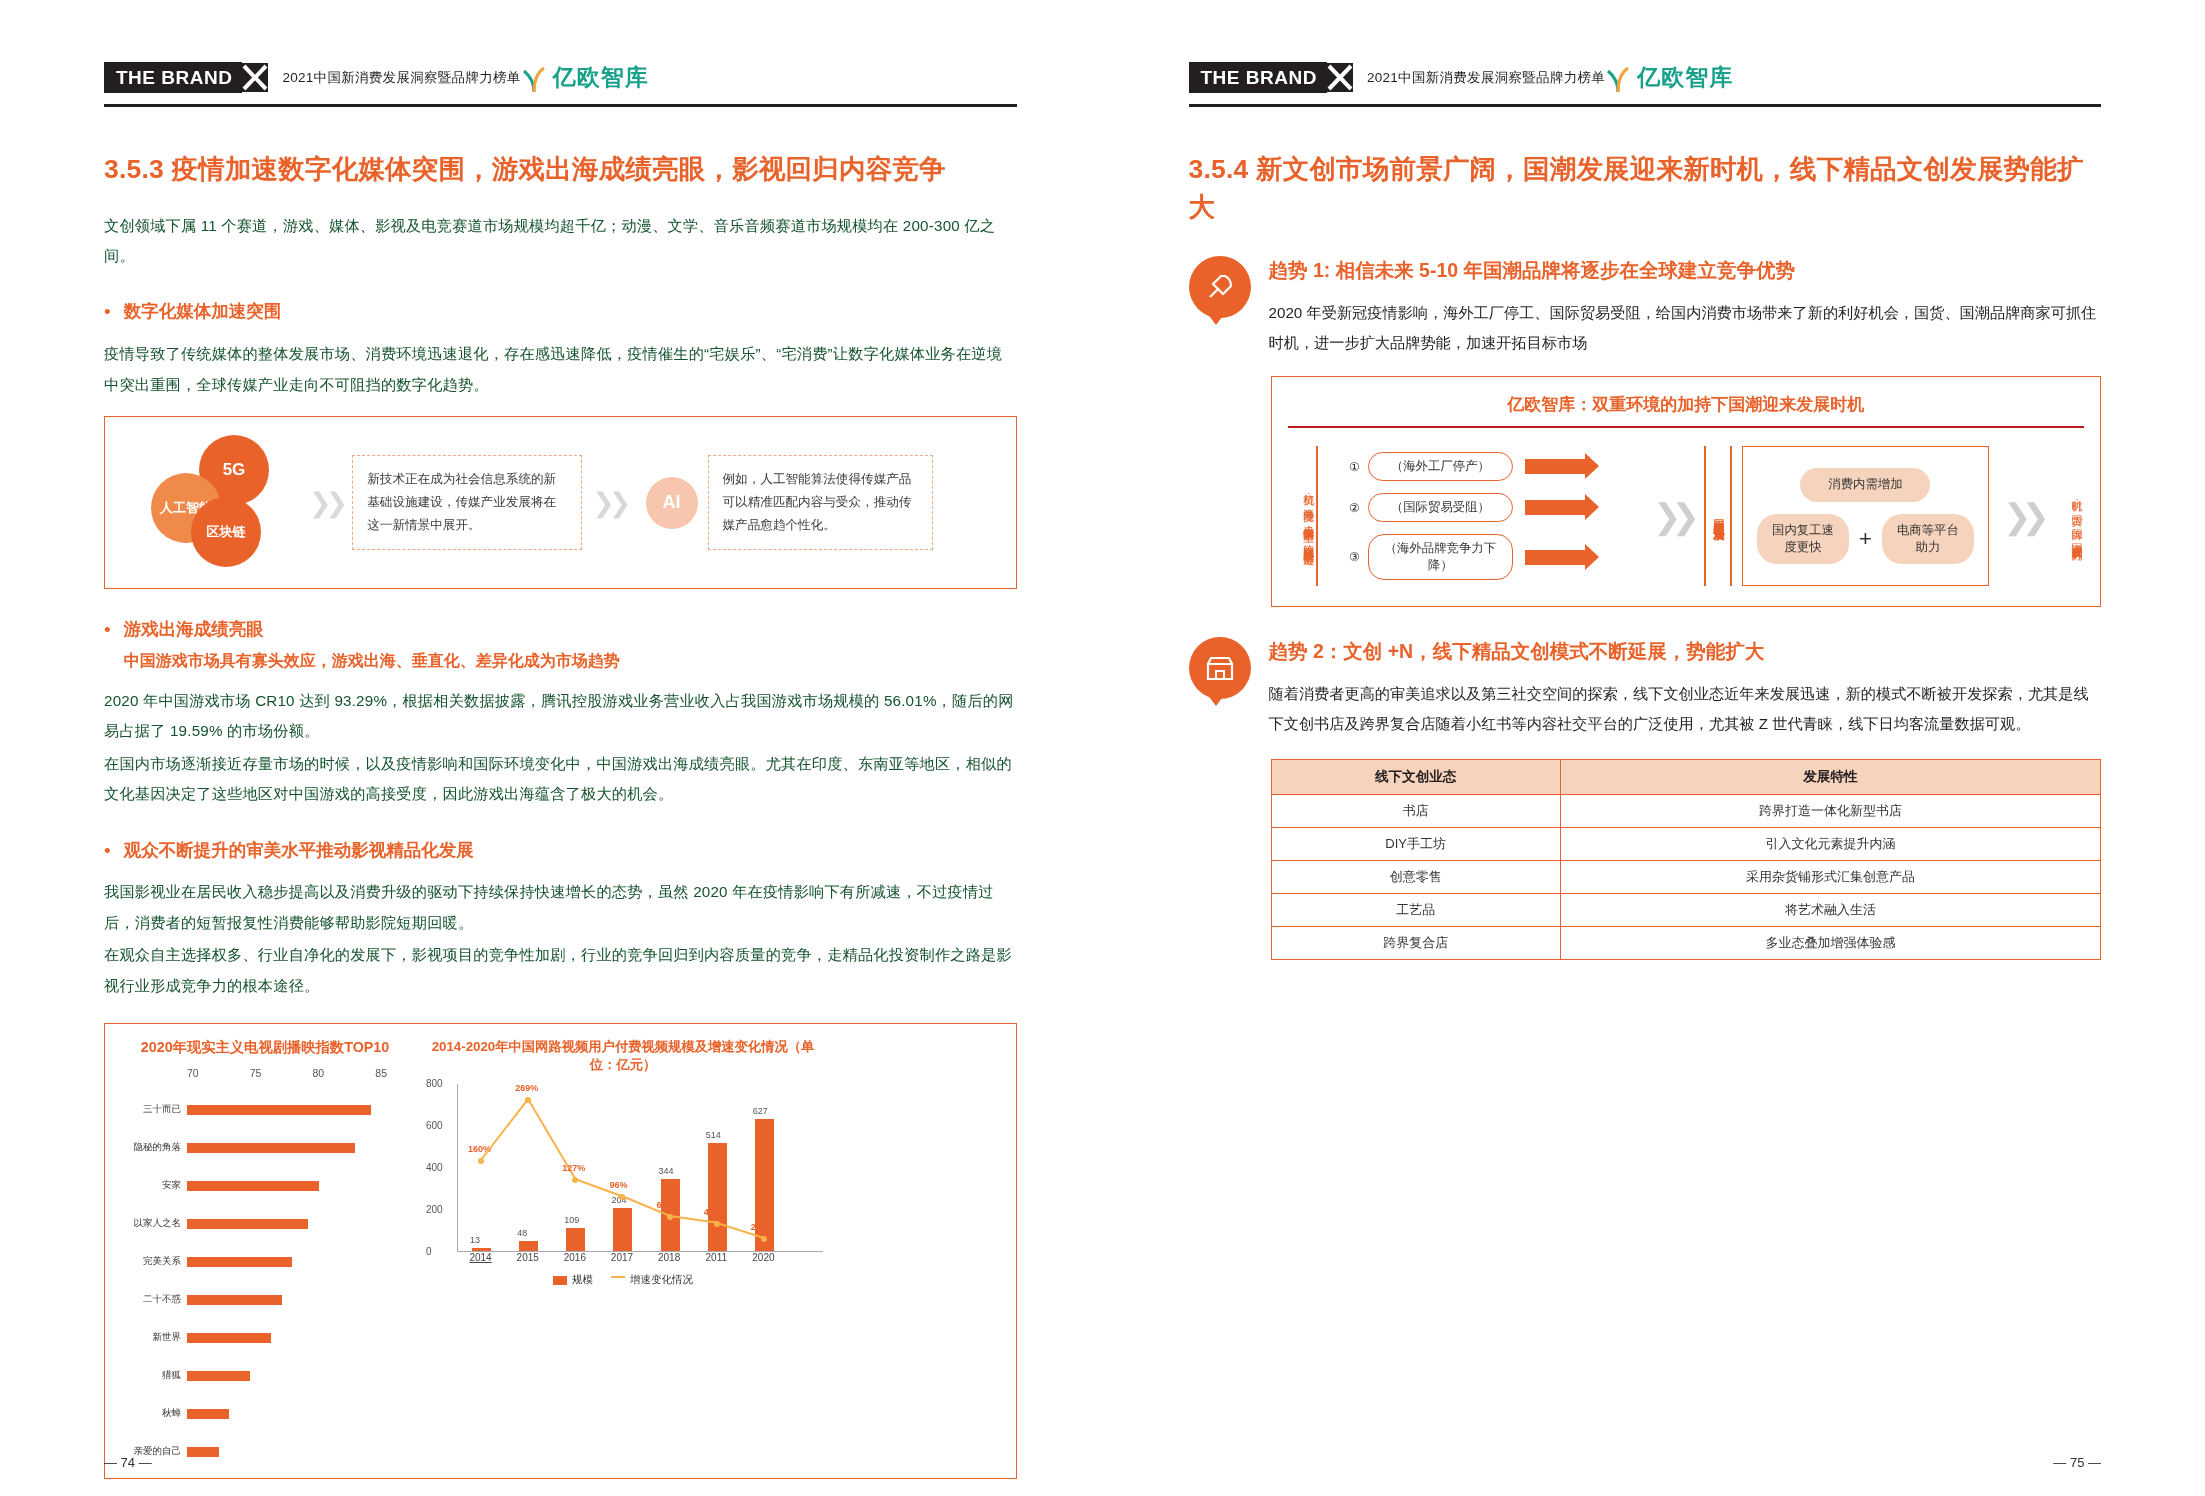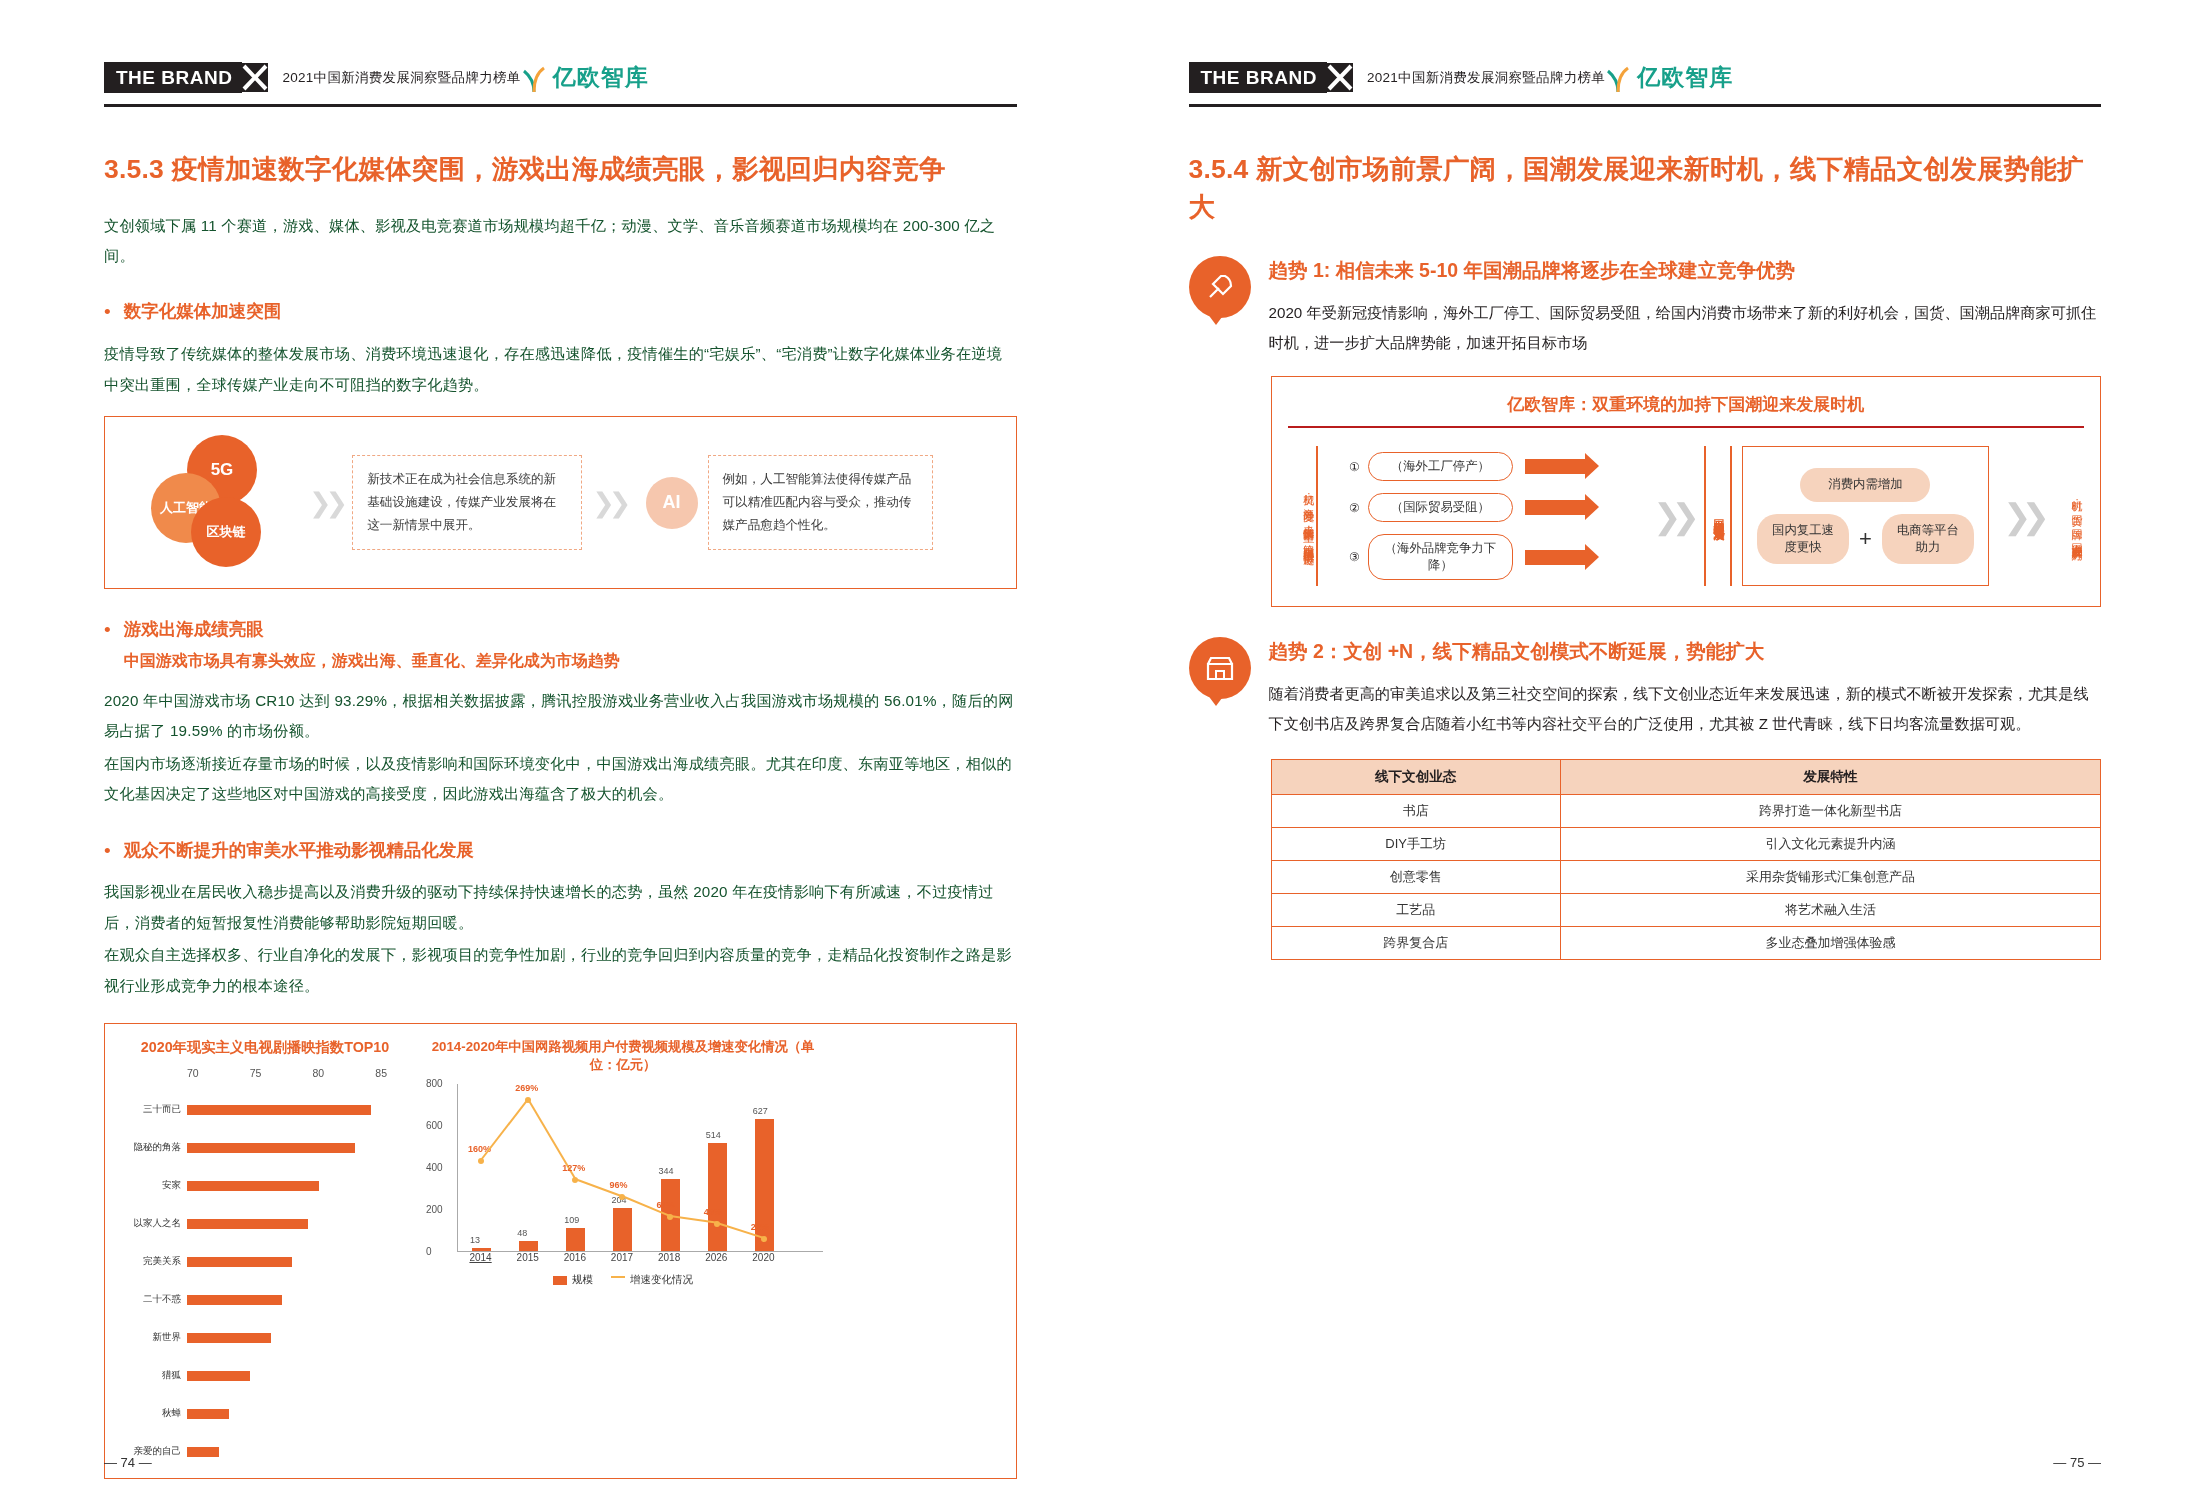--- a/index.html
+++ b/index.html
@@ -33,21 +33,21 @@
   p.body { font-size:15.2px; line-height:2.0; margin:22px 0 0 0; letter-spacing:.2px; color:#14532d; }
   .bullet { display:flex; align-items:flex-start; margin-top:26px; }
   .bullet .dot { color:#e8622a; font-size:19px; line-height:1; margin-right:13px; margin-top:5px; }
   .bullet .btxt { color:#e8622a; font-size:17.5px; font-weight:bold; line-height:1.7; }
   .subline { color:#e8622a; font-size:16px; font-weight:bold; margin:2px 0 0 32px; line-height:1.7;}
 
   
   .figbox { border:1px solid #e8622a; margin-top:16px; padding:18px 16px; display:flex; align-items:center; }
   .venn { width:150px; height:135px; position:relative; flex:none; margin-left:28px;}
   .venn .c { position:absolute; border-radius:50%; display:flex; align-items:center; justify-content:center; color:#fff; font-weight:bold; text-align:center; }
-  .venn .c1 { width:70px; height:70px; left:38px; top:0; background:#e8622a; font-size:17px; }
+  .venn .c1 { width:70px; height:70px; left:50px; top:0; background:#e8622a; font-size:17px; }
   .venn .c2 { width:70px; height:70px; left:2px; top:38px; background:#f08a4b; font-size:13px; line-height:1.2;}
   .venn .c3 { width:70px; height:70px; left:42px; top:62px; background:#e8622a; font-size:13px; }
   .chev { color:#d9d9d9; font-size:27px; letter-spacing:-6px; margin:0 10px; flex:none;}
   .dashbox { border:1px dashed #f0a883; padding:12px 14px; font-size:12.6px; line-height:1.85; color:#3b3b3b; }
   .ai-circle { width:52px; height:52px; border-radius:50%; background:#f6c7ae; display:flex;align-items:center;justify-content:center;color:#fff;font-size:18px;font-weight:bold; flex:none; margin:0 10px;}
 
   
   .charts { border:1px solid #e8622a; margin-top:22px; padding:14px 10px 16px 10px; display:flex; gap:8px; }
   .chart-title { color:#e8622a; font-weight:bold; font-size:14.3px; text-align:center; margin-bottom:10px; }
   .barchart { width:300px; }
@@ -261,21 +261,21 @@
             <div style="position: absolute; height: 2px; background: rgb(247, 178, 74); transform-origin: 0px 50%; left: 258.714px; bottom: 27.44px; width: 49.5082px; transform: rotate(17.7825deg);"></div>
             <div class="lc-pt" style="left: 305.857px; bottom: 12.32px;"></div>
             <div class="lc-vl" style="left: 292.857px; bottom: 19.32px;">22%</div>
           </div>
         <div class="lc-xt" id="lc-xt">
             <div style="width: 47.1429px; text-align: center; text-decoration: underline;">2014</div>
             <div style="width: 47.1429px; text-align: center;">2015</div>
             <div style="width: 47.1429px; text-align: center;">2016</div>
             <div style="width: 47.1429px; text-align: center;">2017</div>
             <div style="width: 47.1429px; text-align: center;">2018</div>
-            <div style="width: 47.1429px; text-align: center;">2026</div>
+            <div style="width: 47.1429px; text-align: center;">2011</div>
             <div style="width: 47.1429px; text-align: center;">2020</div>
           </div>
         <div class="legend">
           <span><span class="sw"></span><span>规模</span></span>
           <span><span class="sw2"></span><span>增速变化情况</span></span>
         </div>
       </div>
     </div>
 
     <div class="pgnum l">— 74 —</div>

